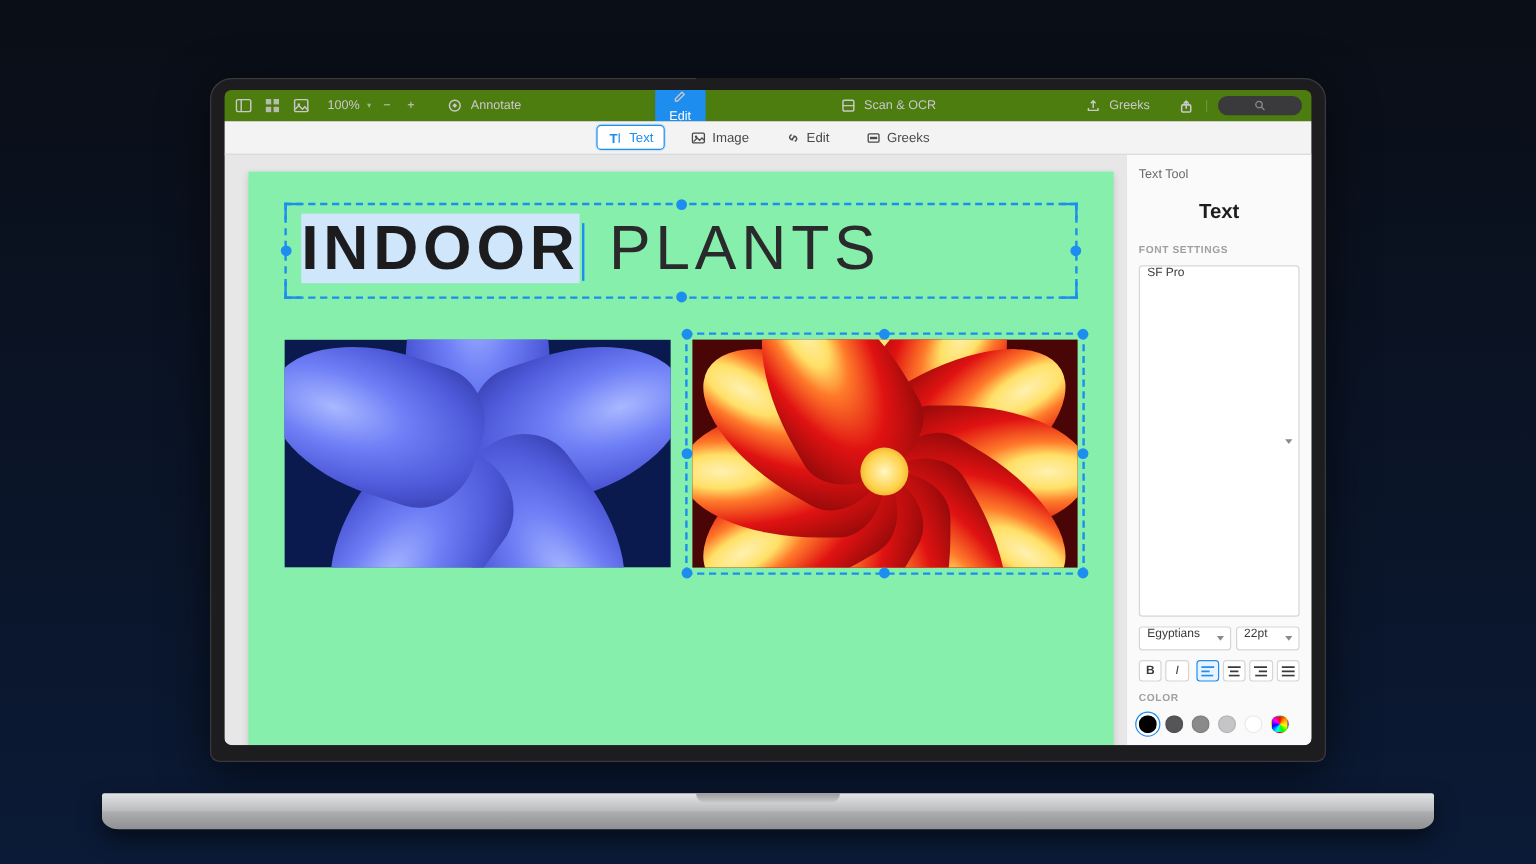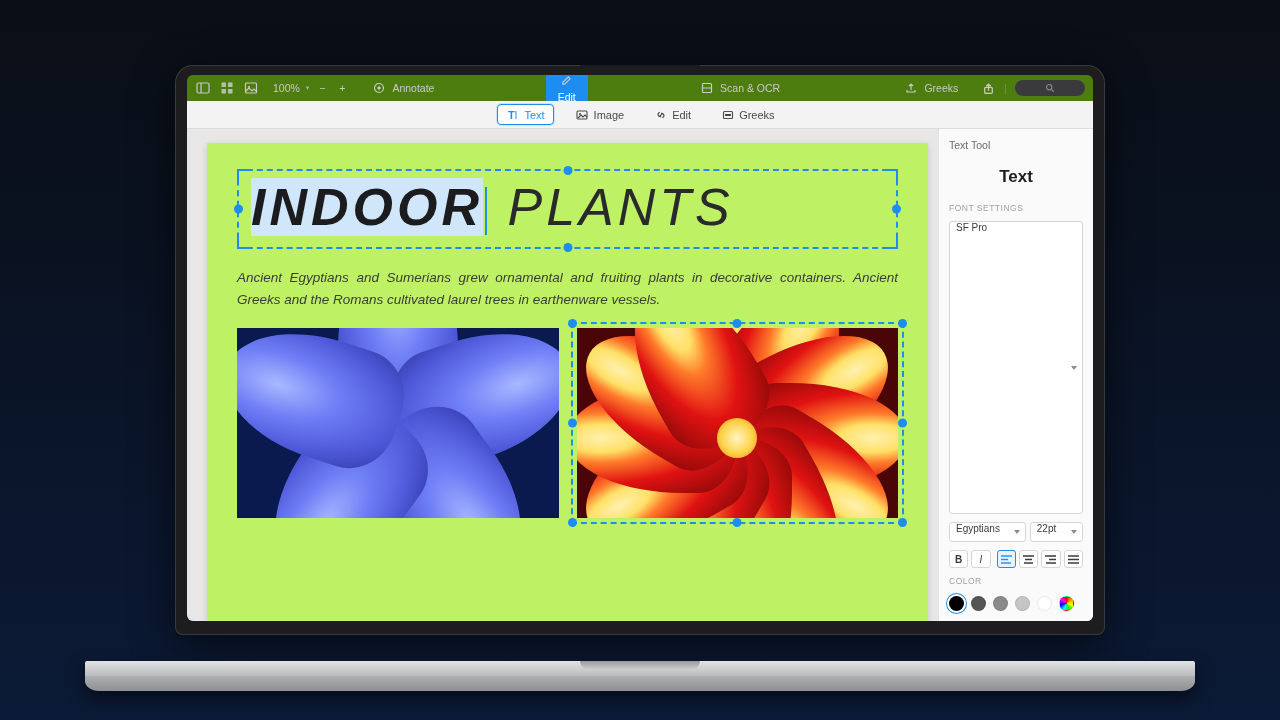--- a/index.html
+++ b/index.html
@@ -25,21 +25,21 @@
 
   
   .subbar { height:28px; background:#f3f3f4; border-bottom:1px solid #dcdcdd; display:flex; align-items:center; justify-content:center; gap:14px; font-size:11px; color:#4a4a4c;}
   .sub-item { display:flex; align-items:center; gap:5px; padding:3px 8px; border-radius:4px; cursor:pointer;}
   .sub-item.active { background:#fff; border:1px solid #1d8df0; color:#1d8df0; box-shadow:0 0 0 1px rgba(29,141,240,.15);}
   .sub-ico { width:13px; height:13px; display:inline-flex; align-items:center; justify-content:center;}
 
   
   .work { flex:1; display:flex; background:#e7e7e8; overflow:hidden;}
   .canvas-wrap { flex:1; padding:14px 10px 0 20px; overflow:hidden;}
-  .page { background:#bef264; width:100%; height:100%; box-shadow:0 2px 6px rgba(0,0,0,.15); padding:26px 30px 12px 30px; position:relative;font-style:italic; }
+  .page { background:#86efac; width:100%; height:100%; box-shadow:0 2px 6px rgba(0,0,0,.15); padding:26px 30px 12px 30px; position:relative; }
 
   
   .title-sel { position:relative; border:2.5px dashed #1d8df0; padding:6px 12px 10px 12px; }
   .title-sel .handle { position:absolute; width:9px; height:9px; background:#1d8df0; border-radius:50%; }
   .h-tl{top:-5px;left:-5px;} .h-tr{top:-5px;right:-5px;} .h-bl{bottom:-5px;left:-5px;} .h-br{bottom:-5px;right:-5px;}
   .h-mt{top:-5px;left:50%;transform:translateX(-50%);} .h-mb{bottom:-5px;left:50%;transform:translateX(-50%);}
   .h-ml{top:50%;left:-5px;transform:translateY(-50%);} .h-mr{top:50%;right:-5px;transform:translateY(-50%);}
   .corner { position:absolute; width:14px; height:14px; border:2.5px solid #1d8df0;}
   .c-tl{top:-2px;left:-2px;border-right:none;border-bottom:none;}
   .c-tr{top:-2px;right:-2px;border-left:none;border-bottom:none;}
@@ -59,21 +59,21 @@
   .petal { position:absolute; width:120px; height:180px; left:50%; top:50%; transform-origin:50% 100%; background: radial-gradient(ellipse at 50% 30%, #a9b8ff 0%, #6f7ff6 35%, #4d58d8 70%, #2f379f 100%); border-radius:60% 60% 50% 50% / 70% 70% 30% 30%; filter:brightness(1);}
   .flower-red { width:100%; height:100%; background:#4a0606; position:relative;}
   .petal-r { position:absolute; width:110px; height:170px; left:50%; top:58%; transform-origin:50% 100%; background: radial-gradient(ellipse at 50% 20%, #fff1b0 0%, #ffe066 18%, #ff7a2a 32%, #e01212 58%, #7e0707 100%); border-radius:55% 55% 50% 50% / 75% 75% 25% 25%;}
   .img-sel { position:absolute; inset:-6px; border:2.5px dashed #1d8df0;}
   .img-sel .handle{position:absolute;width:9px;height:9px;background:#1d8df0;border-radius:50%;}
 
   
   .panel { width:155px; background:#fafafb; border-left:1px solid #e0e0e1; padding:10px 10px; font-size:10.5px; color:#5a5a5c; display:flex; flex-direction:column; gap:8px;}
   .panel-title { color:#6b6b6d;}
   .panel-sample { font-size:17px; font-weight:700; color:#1c1c1e; text-align:center; padding:8px 0;}
-  .panel-label { font-size:8.5px; letter-spacing:.5px; color:#a0a0a2; text-transform:uppercase;}
+  .panel-label { font-size:8.5px; letter-spacing:.5px; color:#a0a0a2; text-transform:uppercase;font-weight:bold;}
   .sel-row { display:flex; gap:4px;}
   .sel-box { flex:1; background:#fff; border:1px solid #d6d6d8; border-radius:3px; height:20px; display:flex; align-items:flex-start; padding:0 6px; font-size:10px; color:#3a3a3c; cursor:pointer; position:relative;}
   .sel-box::after{content:"";position:absolute;right:5px;top:50%;width:0;height:0;border-left:3px solid transparent;border-right:3px solid transparent;border-top:4px solid #8a8a8c;transform:translateY(-50%);}
   .btn-row { display:flex; gap:3px;}
   .tbtn { width:20px; height:18px; background:#fff; border:1px solid #d6d6d8; border-radius:3px; display:flex; align-items:center; justify-content:center; font-size:10px; color:#3a3a3c; cursor:pointer;}
   .tbtn.active{background:#e9f3fe;border-color:#1d8df0;color:#1d8df0;}
   .swatches { display:flex; gap:7px; align-items:center; padding-top:2px;}
   .sw { width:15px; height:15px; border-radius:50%; cursor:pointer; border:1px solid rgba(0,0,0,.08);}
   .sw.sel { box-shadow:0 0 0 2px #fff, 0 0 0 3px #1d8df0;}
   svg { display:block; }
@@ -218,21 +218,20 @@
                 <span class="corner c-bl"></span>
                 <span class="corner c-br"></span>
               <span class="handle h-ml"></span>
                 <span class="handle h-mr"></span>
               <span class="handle h-mt"></span>
                 <span class="handle h-mb"></span>
               <div class="headline"><span class="sel">INDOOR</span><span class="caret"></span><span class="thin"> PLANTS</span></div>
             </div>
 
             <div class="cols">
-              <div class="col">Ancient Egyptians and Sumerians grew ornamental and fruiting plants in decorative containers. Ancient Greeks and the Romans cultivated laurel trees in earthenware vessels.</div>
             </div>
 
             <div class="imgs">
               <div class="img-box">
                 <div class="flower-blue">
                   <div class="petal" style="transform:translate(-50%,-100%) rotate(0deg)"></div>
                   <div class="petal" style="transform:translate(-50%,-100%) rotate(72deg)"></div>
                   <div class="petal" style="transform:translate(-50%,-100%) rotate(144deg)"></div>
                   <div class="petal" style="transform:translate(-50%,-100%) rotate(216deg)"></div>
                   <div class="petal" style="transform:translate(-50%,-100%) rotate(288deg)"></div>

